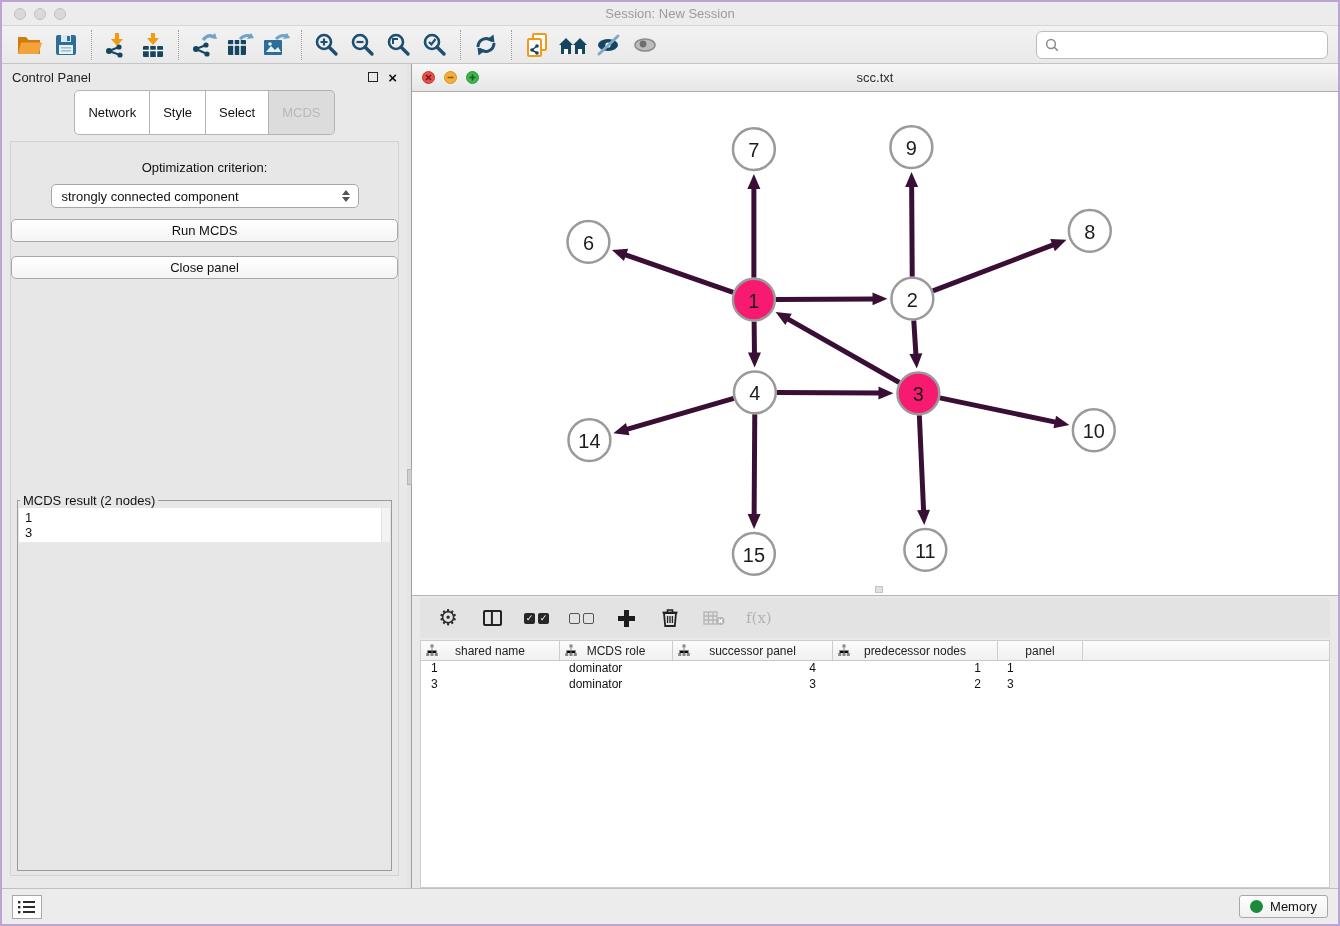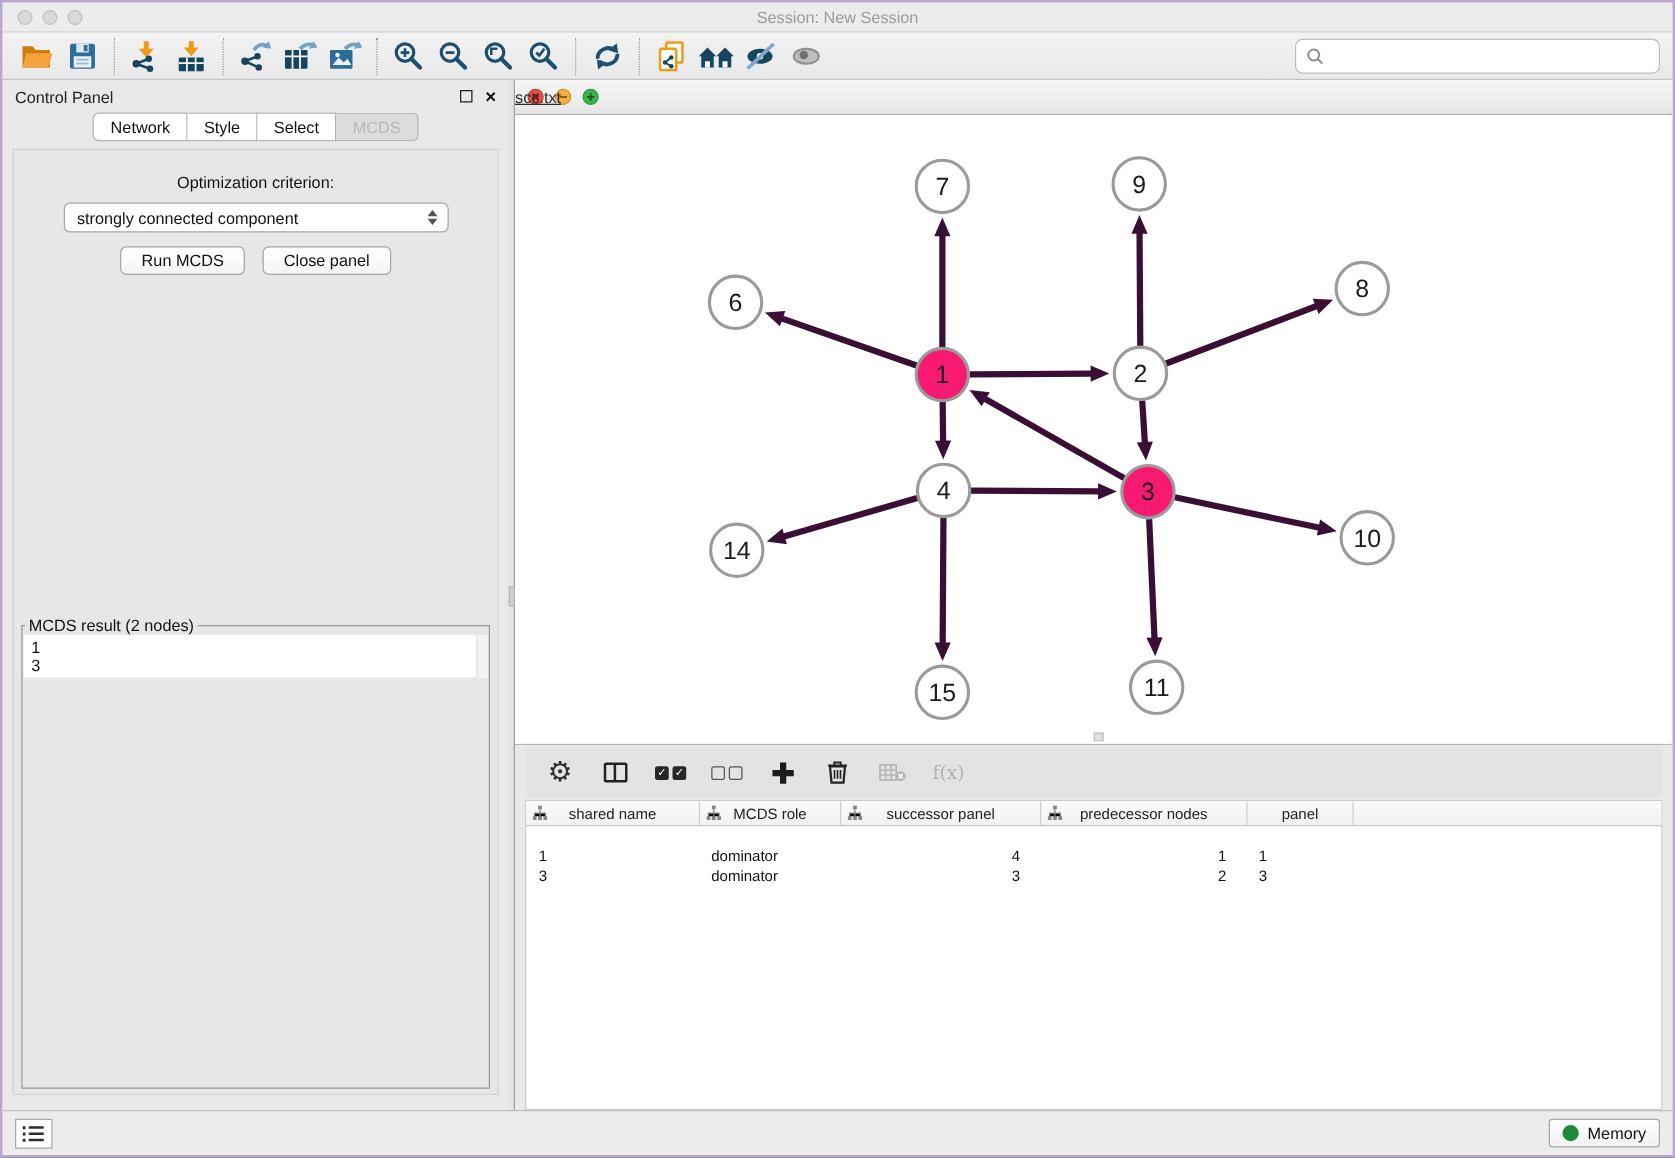--- a/index.html
+++ b/index.html
@@ -31,36 +31,36 @@
   
   .control-panel { width:405px; flex:none; background:#e9e9e9; display:flex; flex-direction:column; }
   .panel-header { height:26px; display:flex; align-items:center; padding:0 10px; flex:none; }
   .panel-title { font-size:13px; color:#222; }
   .panel-header-icons { margin-left:auto; display:flex; align-items:center; gap:10px; }
   .float-icon { width:10px; height:10px; border:1.5px solid #222; display:inline-block; }
   .close-icon { font-size:15px; font-weight:bold; color:#111; line-height:1; }
   .close-icon::before { content:"×"; }
 
   .seg-tabs { display:flex; justify-content:center; flex:none; }
-  .seg-tab { font-size:13px; padding:3px 13px; background:#fff; border:1px solid #b3b3b3;
+  .seg-tab { font-size:13px; padding:14px 13px; background:#fff; border:1px solid #b3b3b3;
              border-left:none; color:#111; cursor:default; white-space:nowrap; }
   .seg-tab:first-child { border-left:1px solid #b3b3b3; border-radius:5px 0 0 5px; }
   .seg-tab:last-child { border-radius:0 5px 5px 0; }
   .seg-tab.selected { background:#dcdcdc; color:#b9b9b9; }
 
   .cp-body { flex:1; margin:6px 8px 12px 8px; border:1px solid #d2d2d2; background:#e7e7e7;
              display:flex; flex-direction:column; min-height:0; }
   .opt-label { text-align:center; font-size:13px; color:#111; margin-top:18px; }
   .dropdown { margin:9px auto 0 auto; width:308px; height:24px; background:#fff; border:1px solid #a8a8a8;
               border-radius:5px; display:flex; align-items:center; padding:0 8px 0 10px; }
   .dropdown-value { font-size:13px; color:#111; flex:1; }
   .stepper { display:flex; flex-direction:column; gap:2px; }
   .tri-up { width:0; height:0; border-left:4px solid transparent; border-right:4px solid transparent; border-bottom:5px solid #555; }
   .tri-down { width:0; height:0; border-left:4px solid transparent; border-right:4px solid transparent; border-top:5px solid #555; }
-  .cp-buttons { display:flex; justify-content:center; gap:14px; margin-top:11px; }
+  .cp-buttons { display:flex; justify-content:center; gap:14px; margin-top:11px;flex-direction:column; }
   .mac-btn { font-size:13px; padding:3px 16px; background:linear-gradient(#ffffff,#f4f4f4);
              border:1px solid #a8a8a8; border-radius:5px; color:#111;
              font-family:"Liberation Sans", sans-serif; }
   .cp-spacer { flex:1; }
   .result-fieldset { margin:0 6px 4px 6px; border:1px solid #9a9a9a; height:378px;
                      display:flex; flex-direction:row; }
   .result-fieldset legend { font-size:13px; color:#111; margin-left:2px; padding:0 3px; }
   .result-box { flex:1; background:#fff; margin:0 1px 1px 1px; position:relative;
                 font-size:13px; color:#111; padding:2px 6px; white-space:pre-line; overflow:hidden; }
   .result-scroll { position:absolute; top:0; right:0; width:9px; bottom:0; background:#f3f3f3; border-left:1px solid #e2e2e2; }
@@ -76,21 +76,21 @@
   
   .net-window { height:531px; flex:none; background:#fff; display:flex; flex-direction:column; position:relative; }
   .net-titlebar { height:28px; flex:none; background:linear-gradient(#f7f7f7,#e6e6e6);
                   border-bottom:1px solid #aeaeae; display:flex; align-items:center; position:relative; }
   .net-lights { display:flex; gap:9px; margin-left:10px; }
   .net-light { width:13px; height:13px; border-radius:50%; display:flex; align-items:center; justify-content:center; }
   .net-light svg { display:block; }
   .net-light.red { background:#e4504b; border:1px solid #c23a34; }
   .net-light.yellow { background:#f3b03a; border:1px solid #d1922a; }
   .net-light.green { background:#3cb64c; border:1px solid #2d9a3c; }
-  .net-title { position:absolute; left:0; right:0; text-align:left; font-size:13px; color:#2e2e2e; pointer-events:none;text-decoration:underline; }
+  .net-title { position:absolute; left:0; right:0; text-align:center; font-size:13px; color:#2e2e2e; pointer-events:none; }
   .net-canvas-wrap { flex:1; position:relative; }
   .net-canvas { position:absolute; inset:0; width:100%; height:100%; }
   .resize-dot { position:absolute; bottom:2px; left:50%; width:8px; height:7px;
                 background:#e0e0e0; border:1px solid #c4c4c4; }
 
   
   .table-panel { flex:1; background:#e9e9e9; display:flex; flex-direction:column; min-height:0;
                  border-top:1px solid #b5b5b5; }
   .tp-toolbar { height:40px; flex:none; margin:2px 8px 0 8px; background:#e3e3e3; border-radius:4px;
                 display:flex; align-items:center; gap:20px; padding:0 4px 0 16px; }
@@ -102,21 +102,21 @@
   .cb { width:11px; height:11px; border-radius:2px; }
   .cb.checked { background:#272727; color:#fff; font-size:9px; line-height:11px; text-align:center; }
   .cb.checked::before { content:"✓"; }
   .cb.empty { border:1.6px solid #555; background:transparent; }
   .plus-glyph { width:17px; height:17px; position:relative; }
   .plus-glyph::before { content:""; position:absolute; left:0; right:0; top:6px; height:5px; background:#1c1c1c; }
   .plus-glyph::after { content:""; position:absolute; top:0; bottom:0; left:6px; width:5px; background:#1c1c1c; }
   .fx-glyph { font-family:"DejaVu Serif", serif; font-size:15px; color:#b2b2b2; }
 
   .tp-table { flex:1; margin:2px 8px 0 8px; background:#fff; border:1px solid #cdcdcd;
-              display:flex; flex-direction:column; min-height:0;gap:17px; }
+              display:flex; flex-direction:column; min-height:0; }
   .tp-thead { display:flex; height:20px; flex:none; background:linear-gradient(#fbfbfb,#f1f1f1);
               border-bottom:1px solid #c9c9c9; }
   .th { position:relative; display:flex; align-items:center; justify-content:center;
         font-size:12px; color:#222; border-left:1px solid #cdcdcd; flex:none; }
   .th:first-child { border-left:none; }
   .th .tree-icon { position:absolute; left:5px; top:3px; }
   .th-filler { flex:1; border-left:1px solid #cdcdcd; }
   .tr { display:flex; height:16px; flex:none; }
   .td { font-size:12px; color:#111; flex:none; overflow:hidden; white-space:nowrap; }
   .td.align-left { text-align:left; padding-left:10px; }

